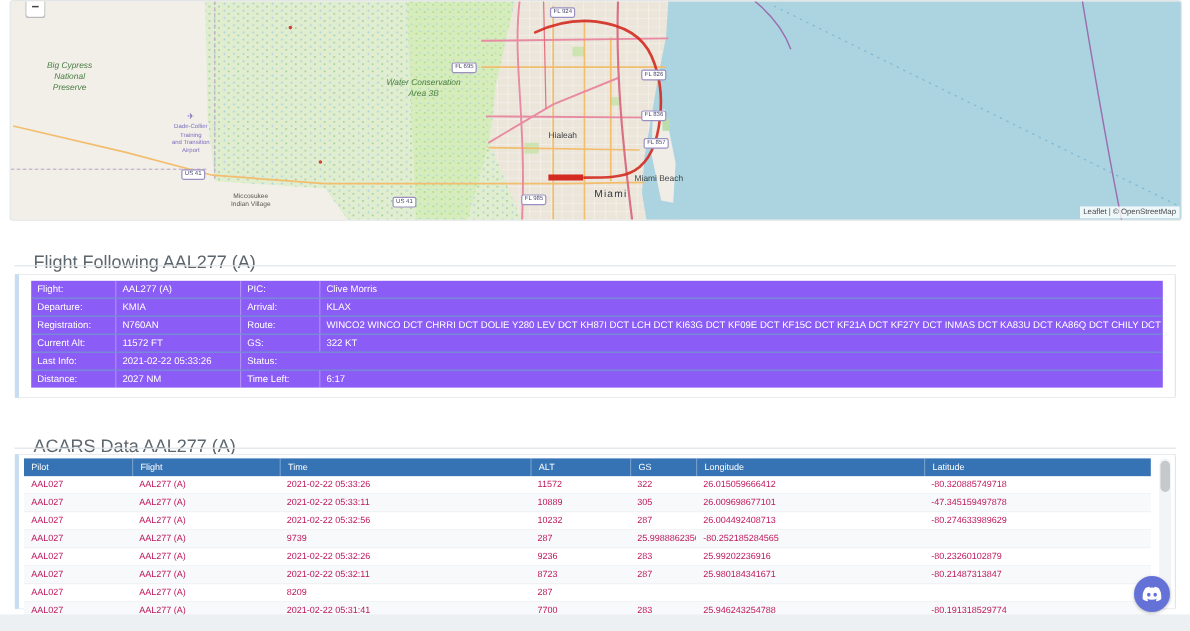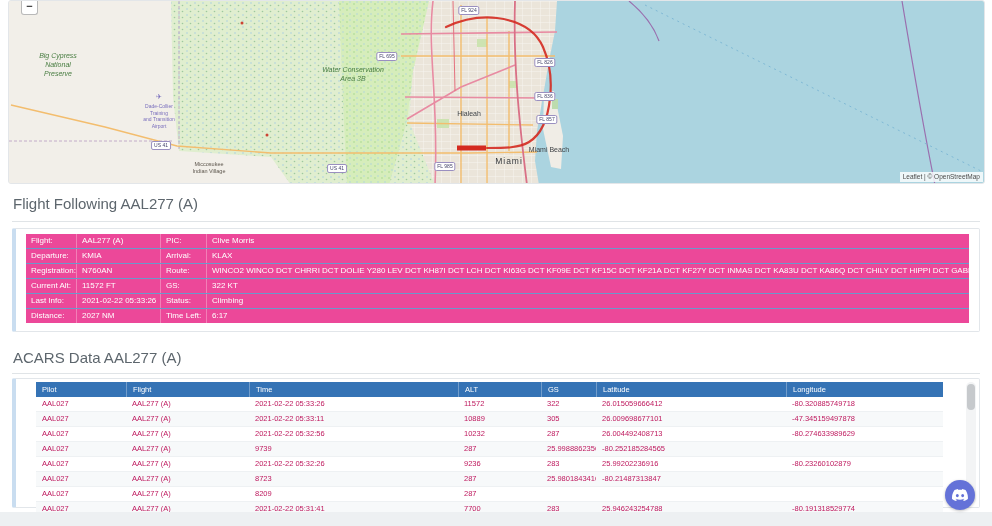--- a/index.html
+++ b/index.html
@@ -32,37 +32,37 @@
     border:1px solid #b9b9b9;border-top:none;border-radius:0 0 3px 3px;box-sizing:border-box;
     color:#404040;font-size:11px;line-height:11px;text-align:center;font-weight:bold;cursor:pointer;
   }
   .map-attr{
     position:absolute;right:1px;bottom:1px;background:rgba(255,255,255,.8);
     font-size:6.5px;color:#4a4a4a;padding:1px 3px;line-height:8px;
   }
 
   
   .section-title{
-    position:absolute;left:12px;font-size:15px;font-weight:400;color:#5d666d;margin:1px;
+    position:absolute;left:12px;font-size:15px;font-weight:400;color:#5d666d;margin:16px;
   }
   .section-rule{position:absolute;left:12px;right:12px;border-top:1px solid #e0e4e7;height:0;}
 
   
   .card{
     position:absolute;left:12px;width:968px;background:#fff;
     border:1px solid #e2e6ea;border-left:4px solid #c9ddf0;border-radius:2px;box-sizing:border-box;
   }
   #ff-card{top:228px;height:104px;padding:5px 10px;}
-  #acars-card{top:378px;height:130px;padding:3px 20px;}
+  #acars-card{top:378px;height:130px;padding:3px 4px;}
 
   
   .ff-table{width:100%;}
   .ff-row{
     display:grid;grid-template-columns:50px 84px 46px 1fr;
-    background:#ec4899;border-bottom:1px solid #6b98cb;
+    background:#8b5cf6;border-bottom:1px solid #6b98cb;gap:20px;
   }
   .ff-row:last-child{border-bottom:none;}
   .ff-cell{
     padding:2px 5px;font-size:8px;line-height:10px;color:#fff;
     white-space:nowrap;overflow:hidden;text-overflow:clip;
   }
   .ff-cell + .ff-cell{border-left:1px solid rgba(255,255,255,.3);}
 
   
   .acars-table{width:calc(100% - 16px);}
@@ -226,21 +226,20 @@
       <div class="ff-row">
         <div class="ff-cell">Current Alt:</div>
         <div class="ff-cell">11572 FT</div>
         <div class="ff-cell">GS:</div>
         <div class="ff-cell">322 KT</div>
       </div>
       <div class="ff-row">
         <div class="ff-cell">Last Info:</div>
         <div class="ff-cell">2021-02-22 05:33:26</div>
         <div class="ff-cell">Status:</div>
-        <div class="ff-cell">Climbing</div>
       </div>
       <div class="ff-row">
         <div class="ff-cell">Distance:</div>
         <div class="ff-cell">2027 NM</div>
         <div class="ff-cell">Time Left:</div>
         <div class="ff-cell">6:17</div>
       </div>
     </div>
 </div>
 
@@ -248,22 +247,22 @@
 <div class="section-rule" style="top:373px;"></div>
 
 <div class="card" id="acars-card">
   <div class="acars-table">
     <div class="acars-header">
         <div class="acars-cell">Pilot</div>
         <div class="acars-cell">Flight</div>
         <div class="acars-cell">Time</div>
         <div class="acars-cell">ALT</div>
         <div class="acars-cell">GS</div>
+        <div class="acars-cell">Longitude</div>
         <div class="acars-cell">Latitude</div>
-        <div class="acars-cell">Longitude</div>
       </div>
     <div class="acars-body">
         <div class="acars-row">
           <div class="acars-cell">AAL027</div>
           <div class="acars-cell">AAL277 (A)</div>
           <div class="acars-cell">2021-02-22 05:33:26</div>
           <div class="acars-cell">11572</div>
           <div class="acars-cell">322</div>
           <div class="acars-cell">26.015059666412</div>
           <div class="acars-cell">-80.320885749718</div>
@@ -299,20 +298,21 @@
           <div class="acars-cell">AAL277 (A)</div>
           <div class="acars-cell">2021-02-22 05:32:26</div>
           <div class="acars-cell">9236</div>
           <div class="acars-cell">283</div>
           <div class="acars-cell">25.99202236916</div>
           <div class="acars-cell">-80.23260102879</div>
         </div>
         <div class="acars-row">
           <div class="acars-cell">AAL027</div>
           <div class="acars-cell">AAL277 (A)</div>
+          <div class="acars-cell">2021-02-22 05:32:11</div>
           <div class="acars-cell">8723</div>
           <div class="acars-cell">287</div>
           <div class="acars-cell">25.980184341671</div>
           <div class="acars-cell">-80.21487313847</div>
         </div>
         <div class="acars-row">
           <div class="acars-cell">AAL027</div>
           <div class="acars-cell">AAL277 (A)</div>
           <div class="acars-cell">8209</div>
           <div class="acars-cell">287</div>

